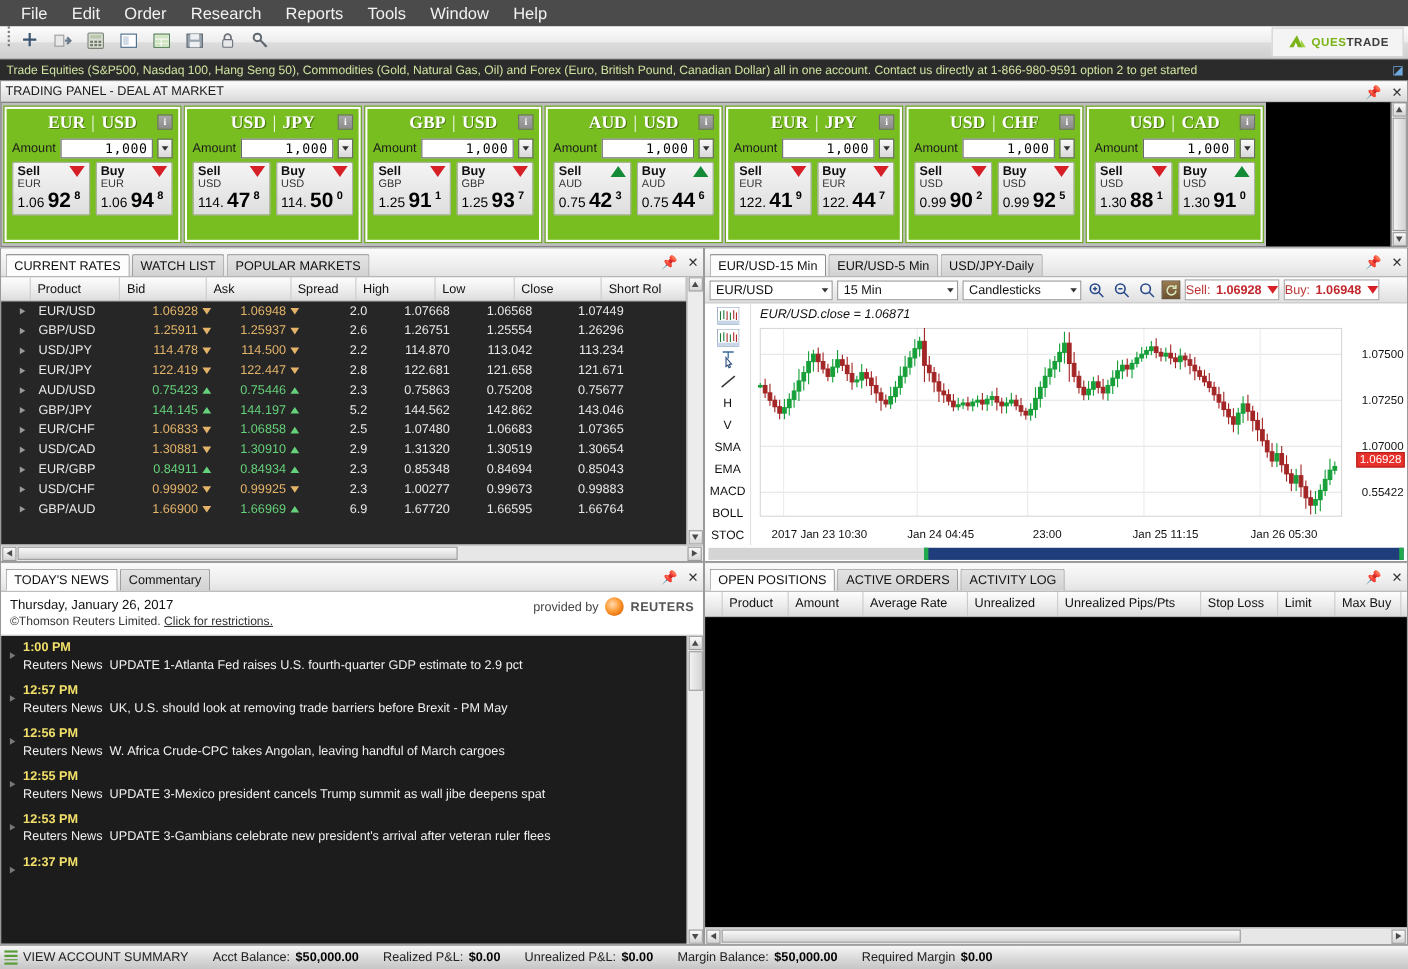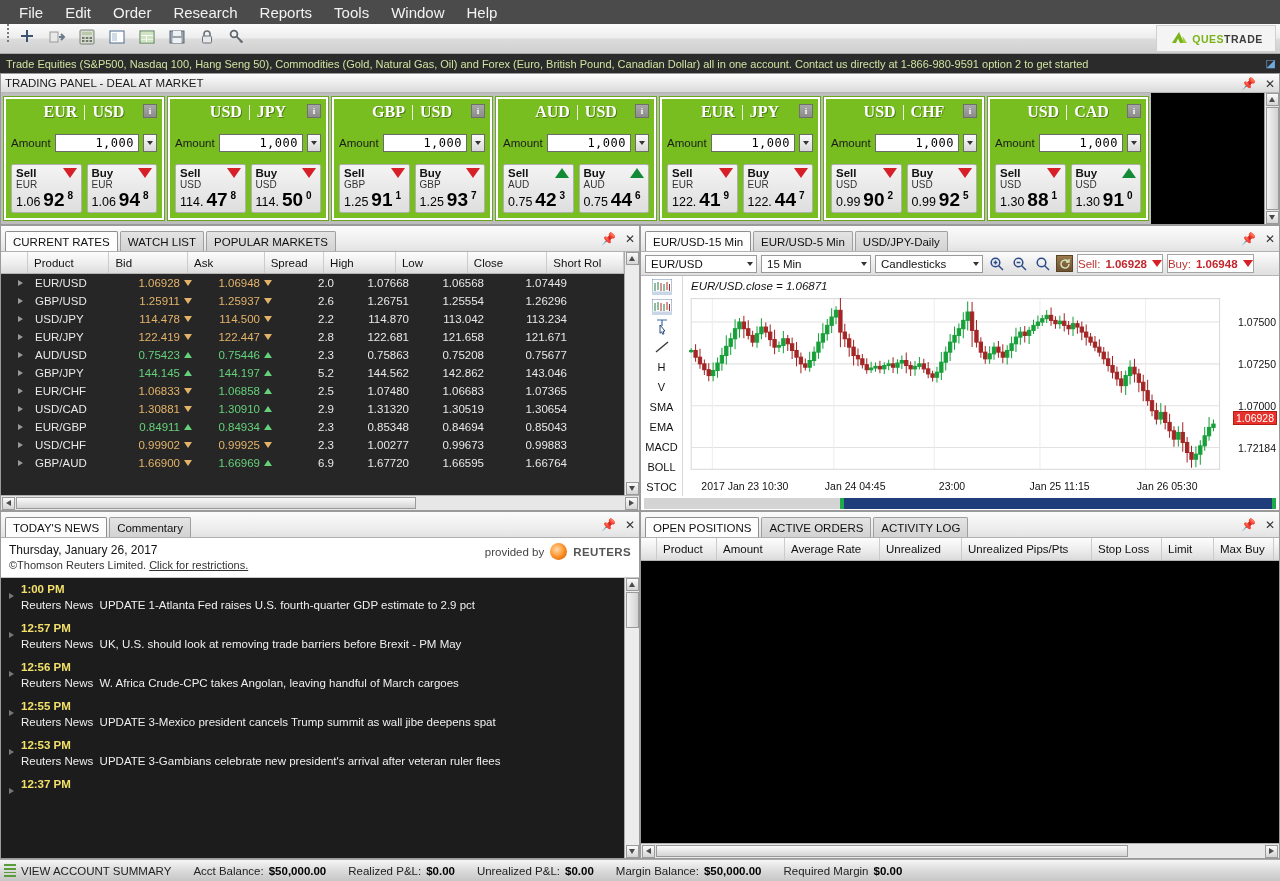--- a/index.html
+++ b/index.html
@@ -79,21 +79,21 @@
 
   
   .tradepanel { flex: none; height: 152px; margin: 0; }
   .tiles-wrap { flex: 1; background: #000; display: flex; position: relative; overflow: hidden; }
   .tiles {
     display: flex; gap: 4px; padding: 4px 3px; background: #bdbdbd; flex: none;
   }
   .tile {
     width: 160px; background: #78be20; border: 2px solid #ffffff;
     outline: 1px solid #6aa81b;
-    padding: 3px 5px 5px 5px; display: flex; flex-direction: column; gap: 3px; justify-content: space-between;
+    padding: 3px 5px 5px 5px; display: flex; flex-direction: column; gap: 3px;
   }
   .tile-head { display: flex; align-items: center; justify-content: center; gap: 7px; position: relative; height: 20px; }
   .tile-head .cur {
     font-family: "Liberation Serif", serif; font-weight: bold; font-size: 16px; color: #fff;
     text-shadow: 1px 1px 0 rgba(0,0,0,.35);
   }
   .tile-head .sep { width: 1px; height: 15px; background: #ffffff; opacity: .85; }
   .tile-head .infobtn {
     position: absolute; right: 0; top: 2px;
     width: 14px; height: 14px; background: linear-gradient(to bottom,#a8a8a8,#8c8c8c);
@@ -1322,21 +1322,21 @@
                 <rect x="507.82857142857137" y="155.4509803921568" width="3.2" height="9.764705882351876" fill="#17a03a" stroke="#17a03a"></rect>
                 <line x1="513.7142857142858" y1="137.16619875223074" x2="513.7142857142858" y2="160.35054675716455" stroke="#17a03a" stroke-width="1"></line>
                 <rect x="512.1142857142858" y="147.3137254901969" width="3.2" height="8.137254901959892" fill="#17a03a" stroke="#17a03a"></rect>
                 <line x1="518" y1="139.7053921568625" x2="518" y2="151.1351055806959" stroke="#17a03a" stroke-width="1"></line>
                 <rect x="516.4" y="144.05882352941293" width="3.2" height="3.254901960783968" fill="#17a03a" stroke="#17a03a"></rect>
               </svg>
             <div class="yaxis" id="yaxis">
                 <div class="ytick" style="top: 20.9272%;">1.07500</div>
                 <div class="ytick" style="top: 39.9395%;">1.07250</div>
                 <div class="ytick" style="top: 58.9518%;">1.07000</div>
-                <div class="ytick" style="top: 77.9641%;">1.72184</div>
+                <div class="ytick" style="top: 77.9641%;">0.55422</div>
                 <div class="ymark" style="top: 64.4273%;">1.06928</div>
               </div>
             <div class="xaxis" id="xaxis">
                 <div class="xtick" style="left: 11.5%;">2017 Jan 23 10:30</div>
                 <div class="xtick" style="left: 32%;">Jan 24 04:45</div>
                 <div class="xtick" style="left: 50%;">23:00</div>
                 <div class="xtick" style="left: 70%;">Jan 25 11:15</div>
                 <div class="xtick" style="left: 90%;">Jan 26 05:30</div>
               </div>
           </div>

